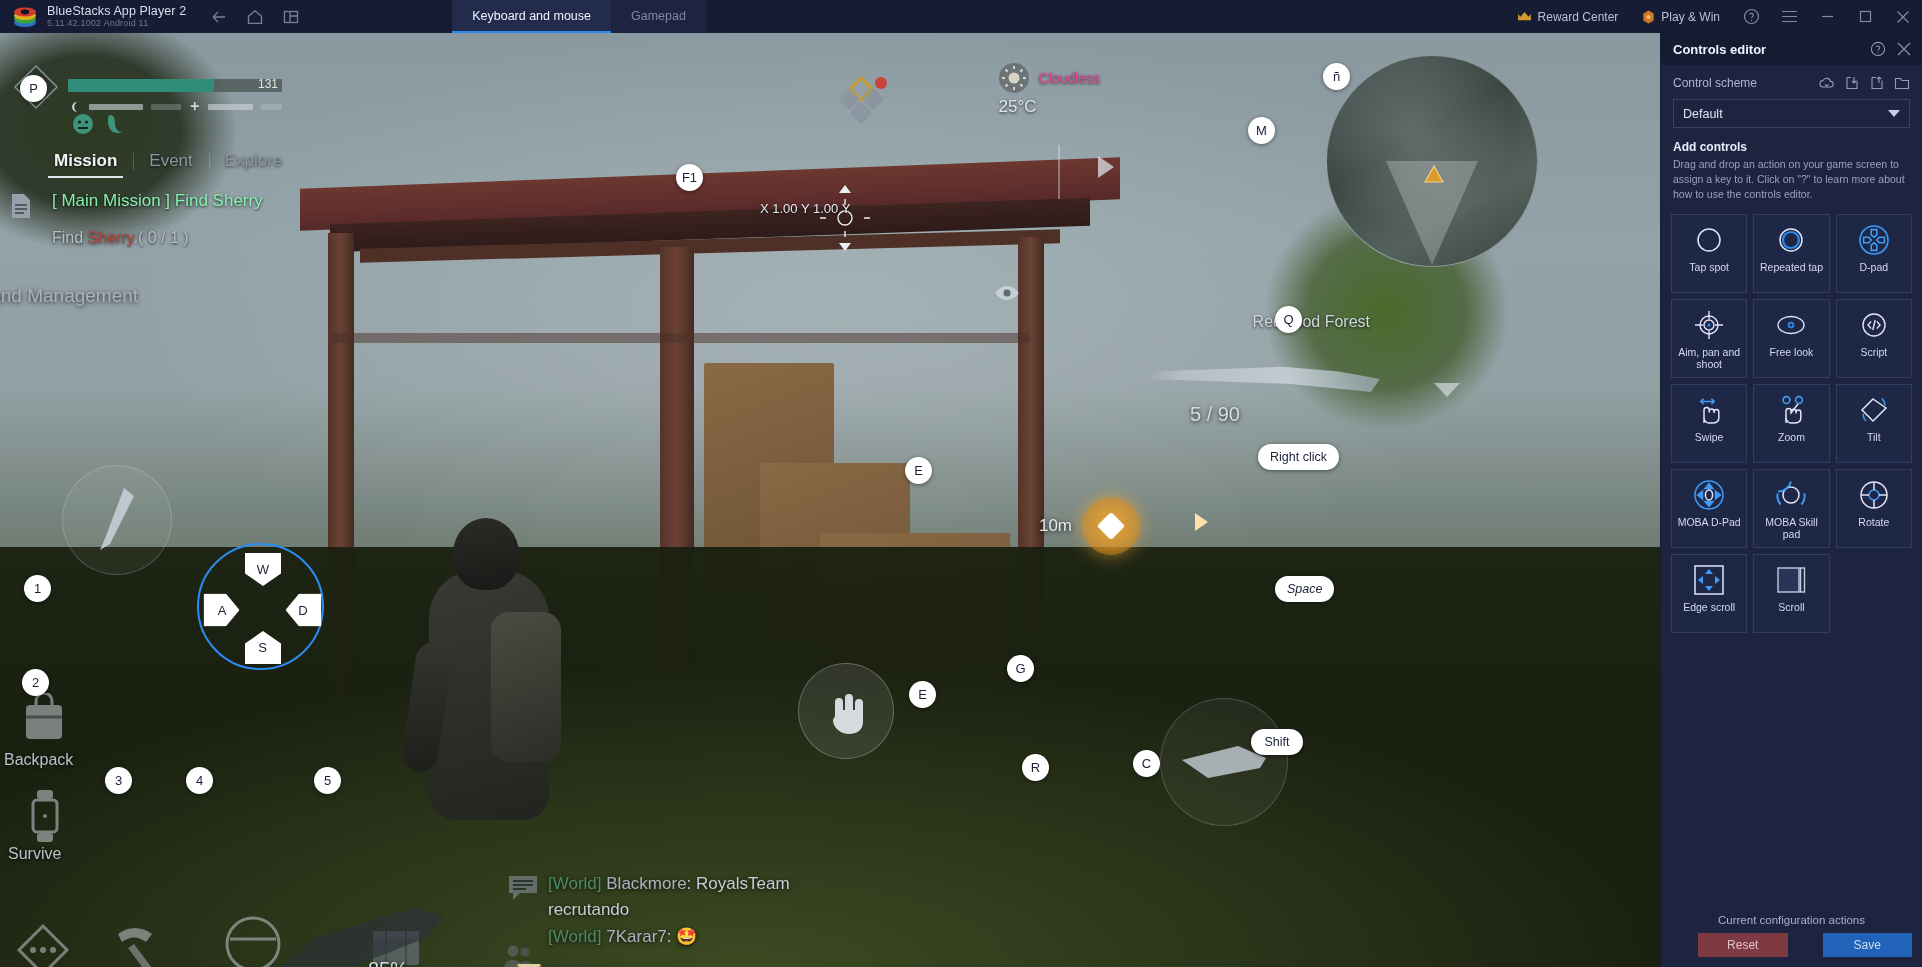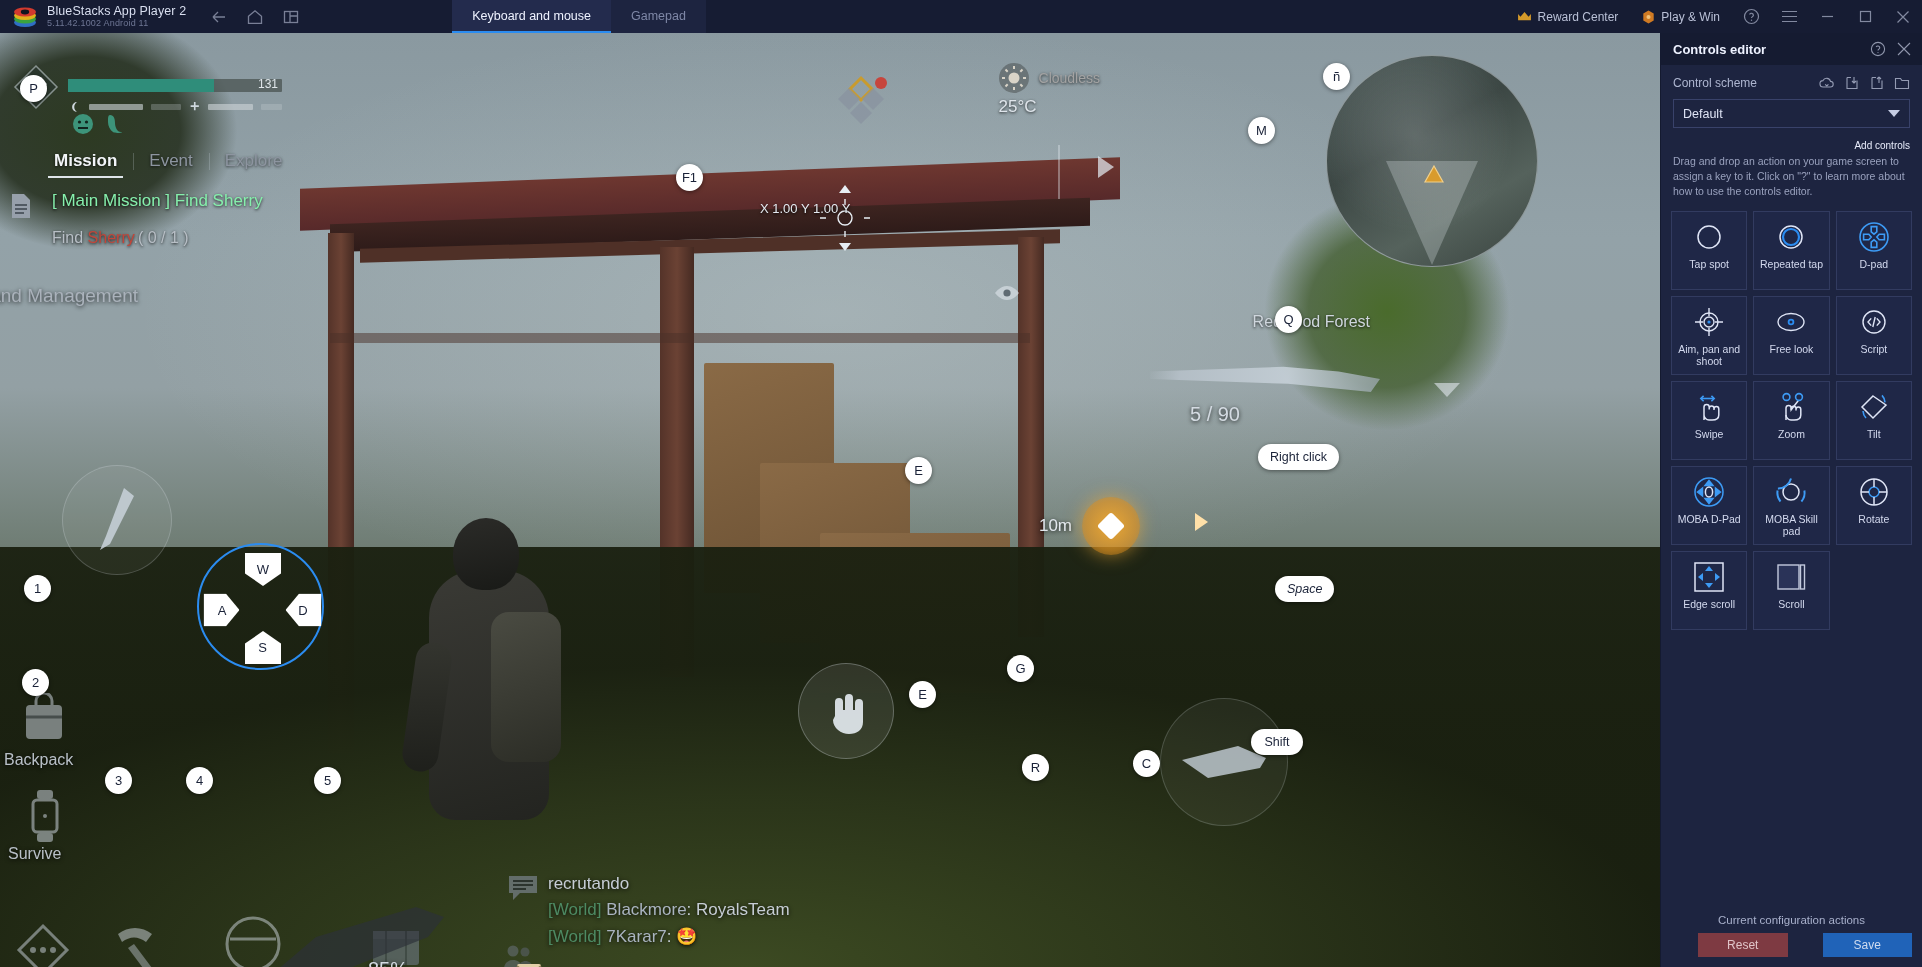--- a/index.html
+++ b/index.html
@@ -154,21 +154,21 @@
 
   .mission-panel { position: absolute; left: 0px; top: 148px; width: 280px; padding: 10px 0 16px 0; }
   .mission-icon { position: absolute; left: 10px; top: 12px; width: 22px; height: 26px; }
   .mission-title { margin-left: 52px; font-size: 17px; color: #86efac; text-shadow: 0 1px 3px rgba(0,0,0,.85); }
   .mission-sub { margin-left: 52px; margin-top: 18px; font-size: 16px; color: #b8bfc6; text-shadow: 0 1px 3px rgba(0,0,0,.85); }
   .mission-sub .hl { color: #c2463a; }
   .land-mgmt { position: absolute; left: -14px; top: 252px; font-size: 19px; color: #aab2bb; text-shadow: 0 1px 4px rgba(0,0,0,.8); }
 
   .weather { position: absolute; right: 560px; top: 28px; text-align: left; }
   .weather-row { display: flex; align-items: center; gap: 8px; }
-  .weather-label { font-size: 14px; color: #a3a3a3; text-shadow: 0 1px 3px rgba(0,0,0,.8); }
+  .weather-label { font-size: 14px; color: #ec4899; text-shadow: 0 1px 3px rgba(0,0,0,.8); }
   .weather-temp { font-size: 17px; color: #dfe5eb; margin-top: 2px; margin-left: 2px; text-shadow: 0 1px 3px rgba(0,0,0,.8); }
   .compass-diamonds { position: absolute; right: 760px; top: 36px; width: 72px; height: 72px; }
 
   .minimap {
     position: absolute; right: 122px; top: 22px; width: 212px; height: 212px; border-radius: 50%;
     overflow: hidden; border: 1px solid rgba(210,218,226,.5);
     background:
       radial-gradient(circle at 42% 38%, rgba(230,236,240,.22), rgba(0,0,0,0) 55%),
       linear-gradient(150deg,#4d5a58 0%, #3c4744 40%, #55625c 70%, #39433f 100%);
   }
@@ -292,21 +292,21 @@
   .scheme-label { font-size: 12px; color: #aeb6d0; }
   .scheme-icons { margin-left: auto; display: flex; gap: 9px; }
   .sc-ic { width: 16px; height: 16px; opacity: .72; cursor: pointer; }
   .scheme-select {
     margin-top: 8px; height: 29px; border: 1px solid #39426a; background: #1d2440;
     display: flex; align-items: center; padding: 0 9px; font-size: 12.5px; color: #dfe4f5; cursor: pointer;
   }
   .scheme-select .caret { margin-left: auto; width: 0; height: 0; border-left: 6px solid transparent; border-right: 6px solid transparent; border-top: 7px solid #c6cde4; }
 
   .add-block { padding: 8px 12px 6px 12px; }
-  .add-title { font-size: 10px; font-weight: normal; color: #e8ecfb; text-align: right; }
+  .add-title { font-size: 12px; font-weight: bold; color: #e8ecfb; }
   .add-desc { font-size: 10.5px; color: #99a1bd; line-height: 1.42; margin-top: 3px; }
 
   .grid { padding: 6px 10px 0 10px; display: grid; grid-template-columns: repeat(3, 1fr); gap: 6px; }
   .tile {
     height: 79px; border: 1px solid #323b60; background: #1f2747;
     display: flex; flex-direction: column; align-items: center; justify-content: flex-start;
     padding-top: 9px; cursor: pointer;
   }
   .tile-ic { height: 32px; display: flex; align-items: center; justify-content: center; }
   .tile-lb { font-size: 10.5px; color: #d3d9ee; text-align: center; line-height: 1.2; margin-top: 5px; padding: 0 3px; }
@@ -612,25 +612,25 @@
             <circle cx="11" cy="8" r="5.5" fill="#6a727c"></circle>
               <path d="M2 26c0-6 4-9 9-9s9 3 9 9z" fill="#6a727c"></path>
             <circle cx="23" cy="9" r="4.5" fill="#5c646e"></circle>
               <path d="M16 26c0-5 3.4-8 7.5-8S31 21 31 26z" fill="#5c646e"></path>
           </svg>
           <svg class="chat-mail" viewBox="0 0 26 20">
             <rect x="1" y="1" width="24" height="18" rx="2" fill="#e3d0a8"></rect>
             <path d="M1 3l12 9 12-9" fill="none" stroke="#8a7a55" stroke-width="1.6"></path>
           </svg>
           <div class="chat-line">
-            <span>recrutando</span>
-          </div>
-          <div class="chat-line">
             <span class="world">[World]</span>
             <span class="name">Blackmore</span><span>: RoyalsTeam</span>
+          </div>
+          <div class="chat-line">
+            <span>recrutando</span>
           </div>
           <div class="chat-line">
             <span class="world">[World]</span>
             <span class="name">7Karar7</span><span>:  🤩</span>
           </div>
         </div>
 
         <div class="dpad-overlay">
           <div class="dpad-key up">
               <span>W</span>

